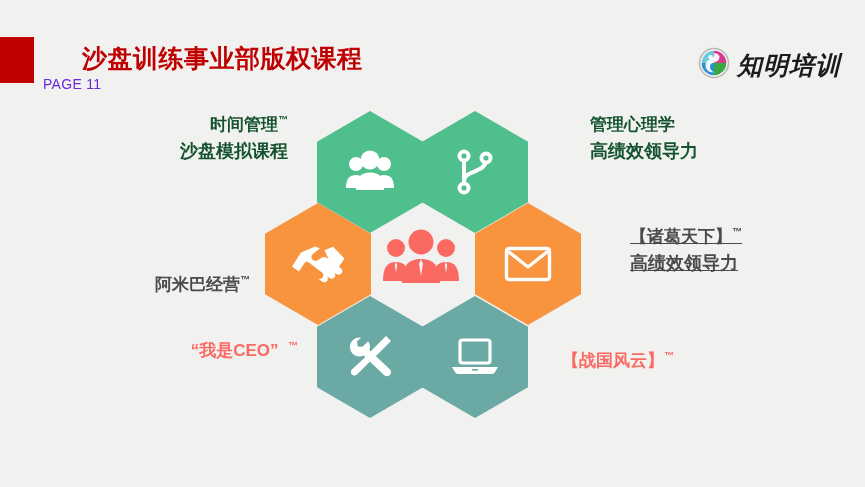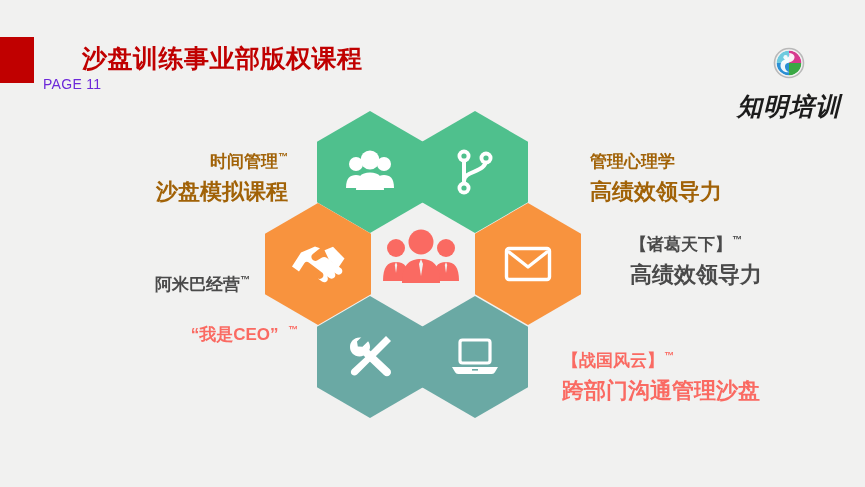--- a/index.html
+++ b/index.html
@@ -45,21 +45,20 @@
     letter-spacing: 0.3px;
     white-space: nowrap;
   }
   
   #logo {
     position: absolute;
     right: 24px; top: 23px;
     display: flex;
     align-items: center;
     gap: 7px;
-    flex-direction: column;
   }
   #logo-text {
     font-family: "Liberation Serif", "DejaVu Serif", serif;
     font-size: 25px;
     font-weight: bold;
     font-style: italic;
     color: #1b1b1b;
     letter-spacing: 1px;
     white-space: nowrap;
   }
@@ -92,29 +91,29 @@
     width: 78px; height: 62px;
   }
   
   .label {
     position: absolute;
     line-height: 1.55;
     font-weight: bold;
     white-space: nowrap;
   }
   .label .line1 { font-size: 17px; display: block; }
-  .label .line2 { font-size: 22px; display: block; }
+  .label .line2 { font-size: 18px; display: block; }
   .label.right { text-align: left; }
   .label.left { text-align: right; }
   .tm {
     font-size: 10px;
     vertical-align: super;
     font-weight: bold;
   }
-  .c-orange { color: #a16207; margin-top: 37px; }
+  .c-orange { color: #14532d; }
   .c-gray   { color: #4a4a4a; }
   .c-salmon { color: #fa6a62; }
 </style>
 </head>
 <body>
 
 <div id="header">
   <div id="header-accent"></div>
   <div id="header-title">沙盘训练事业部版权课程</div>
   <div id="header-page">PAGE 11</div>
@@ -284,30 +283,29 @@
 
 <div class="label left c-orange" style="left:108px; top:112px; width:180px;">
   <span class="line1"><span>时间管理</span><span class="tm">™</span></span>
   <span class="line2">沙盘模拟课程</span>
 </div>
 
 <div class="label left c-gray" style="left:70px; top:224px; width:180px;margin-top:48px;">
   <span class="line1"><span>阿米巴经营</span><span class="tm">™</span></span>
 </div>
 
-<div class="label left c-salmon" style="left:88px; top:322px; width:210px;">
+<div class="label left c-salmon" style="left:88px; top:338px; width:210px;">
   <span class="line1"><span>“我是CEO”</span>&nbsp;&nbsp;<span class="tm">™</span></span>
 </div>
 
 <div class="label right c-orange" style="left:590px; top:112px; width:200px;">
   <span class="line1"><span>管理心理学</span><span class="tm"></span></span>
   <span class="line2">高绩效领导力</span>
 </div>
 
-<div class="label right c-gray" style="left:630px; top:232px; width:200px;">
+<div class="label right c-gray" style="left:630px; top:224px; width:200px;text-decoration:underline;">
   <span class="line1"><span>【诸葛天下】</span><span class="tm">™</span></span>
   <span class="line2">高绩效领导力</span>
 </div>
 
 <div class="label right c-salmon" style="left:562px; top:348px; width:230px;">
   <span class="line1" style="display:block;"><span>【战国风云】</span><span class="tm">™</span></span>
-  <span class="line2">跨部门沟通管理沙盘</span>
 </div>
 
 </body></html>

